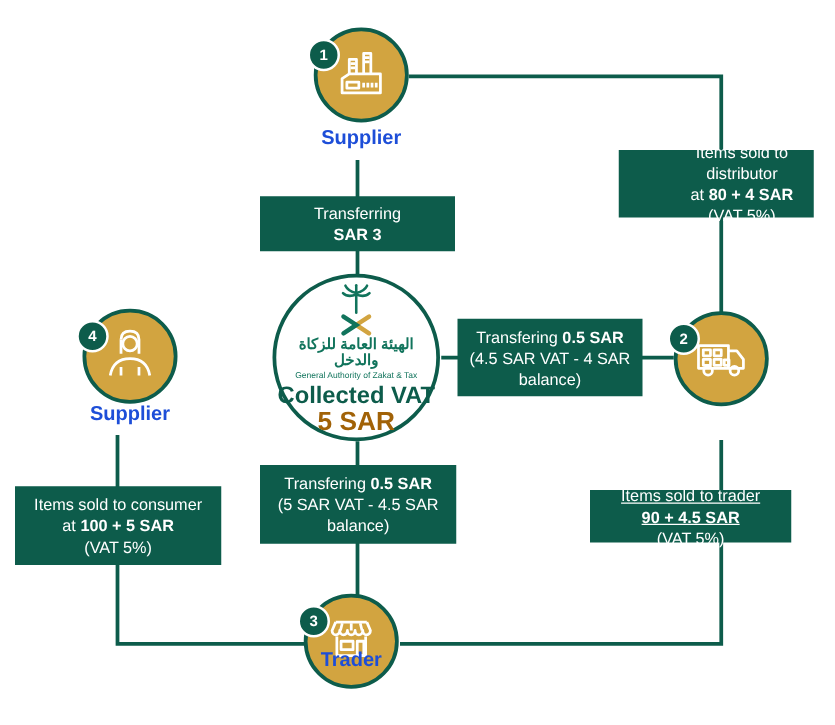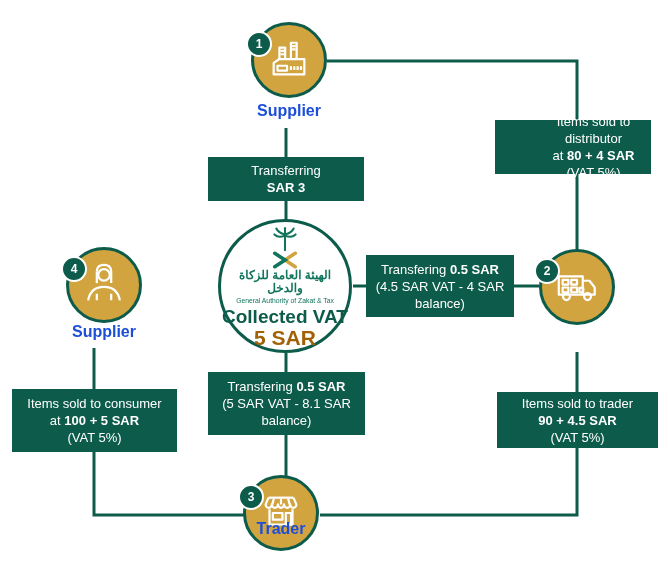--- a/index.html
+++ b/index.html
@@ -60,30 +60,30 @@
     <div><b>SAR 3</b></div>
   </div>
 
   <div class="gbox" style="left:366px;top:255px;width:148px;height:62px;">
     <div><span>Transfering </span><b>0.5 SAR</b></div>
     <div>(4.5 SAR VAT - 4 SAR balance)</div>
   </div>
 
   <div class="gbox" style="left:208px;top:372px;width:157px;height:63px;">
     <div><span>Transfering </span><b>0.5 SAR</b></div>
-    <div>(5 SAR VAT - 8.1 SAR balance)</div>
+    <div>(5 SAR VAT - 4.5 SAR balance)</div>
   </div>
 
   <div class="gbox" style="left:495px;top:120px;width:156px;height:54px;padding-left:47px;">
     <div>Items sold to distributor</div>
     <div><span>at </span><b>80 + 4 SAR</b></div>
     <div>(VAT 5%)</div>
   </div>
 
-  <div class="gbox" style="left:497px;top:392px;width:161px;height:56px;">
+  <div class="gbox" style="left:472px;top:392px;width:161px;height:42px;text-decoration:underline;">
     <div>Items sold to trader</div>
     <div><span></span><b>90 + 4.5 SAR</b></div>
     <div>(VAT 5%)</div>
   </div>
 
   <div class="gbox" style="left:12px;top:389px;width:165px;height:63px;">
     <div>Items sold to consumer</div>
     <div><span>at </span><b>100 + 5 SAR</b></div>
     <div>(VAT 5%)</div>
   </div>

